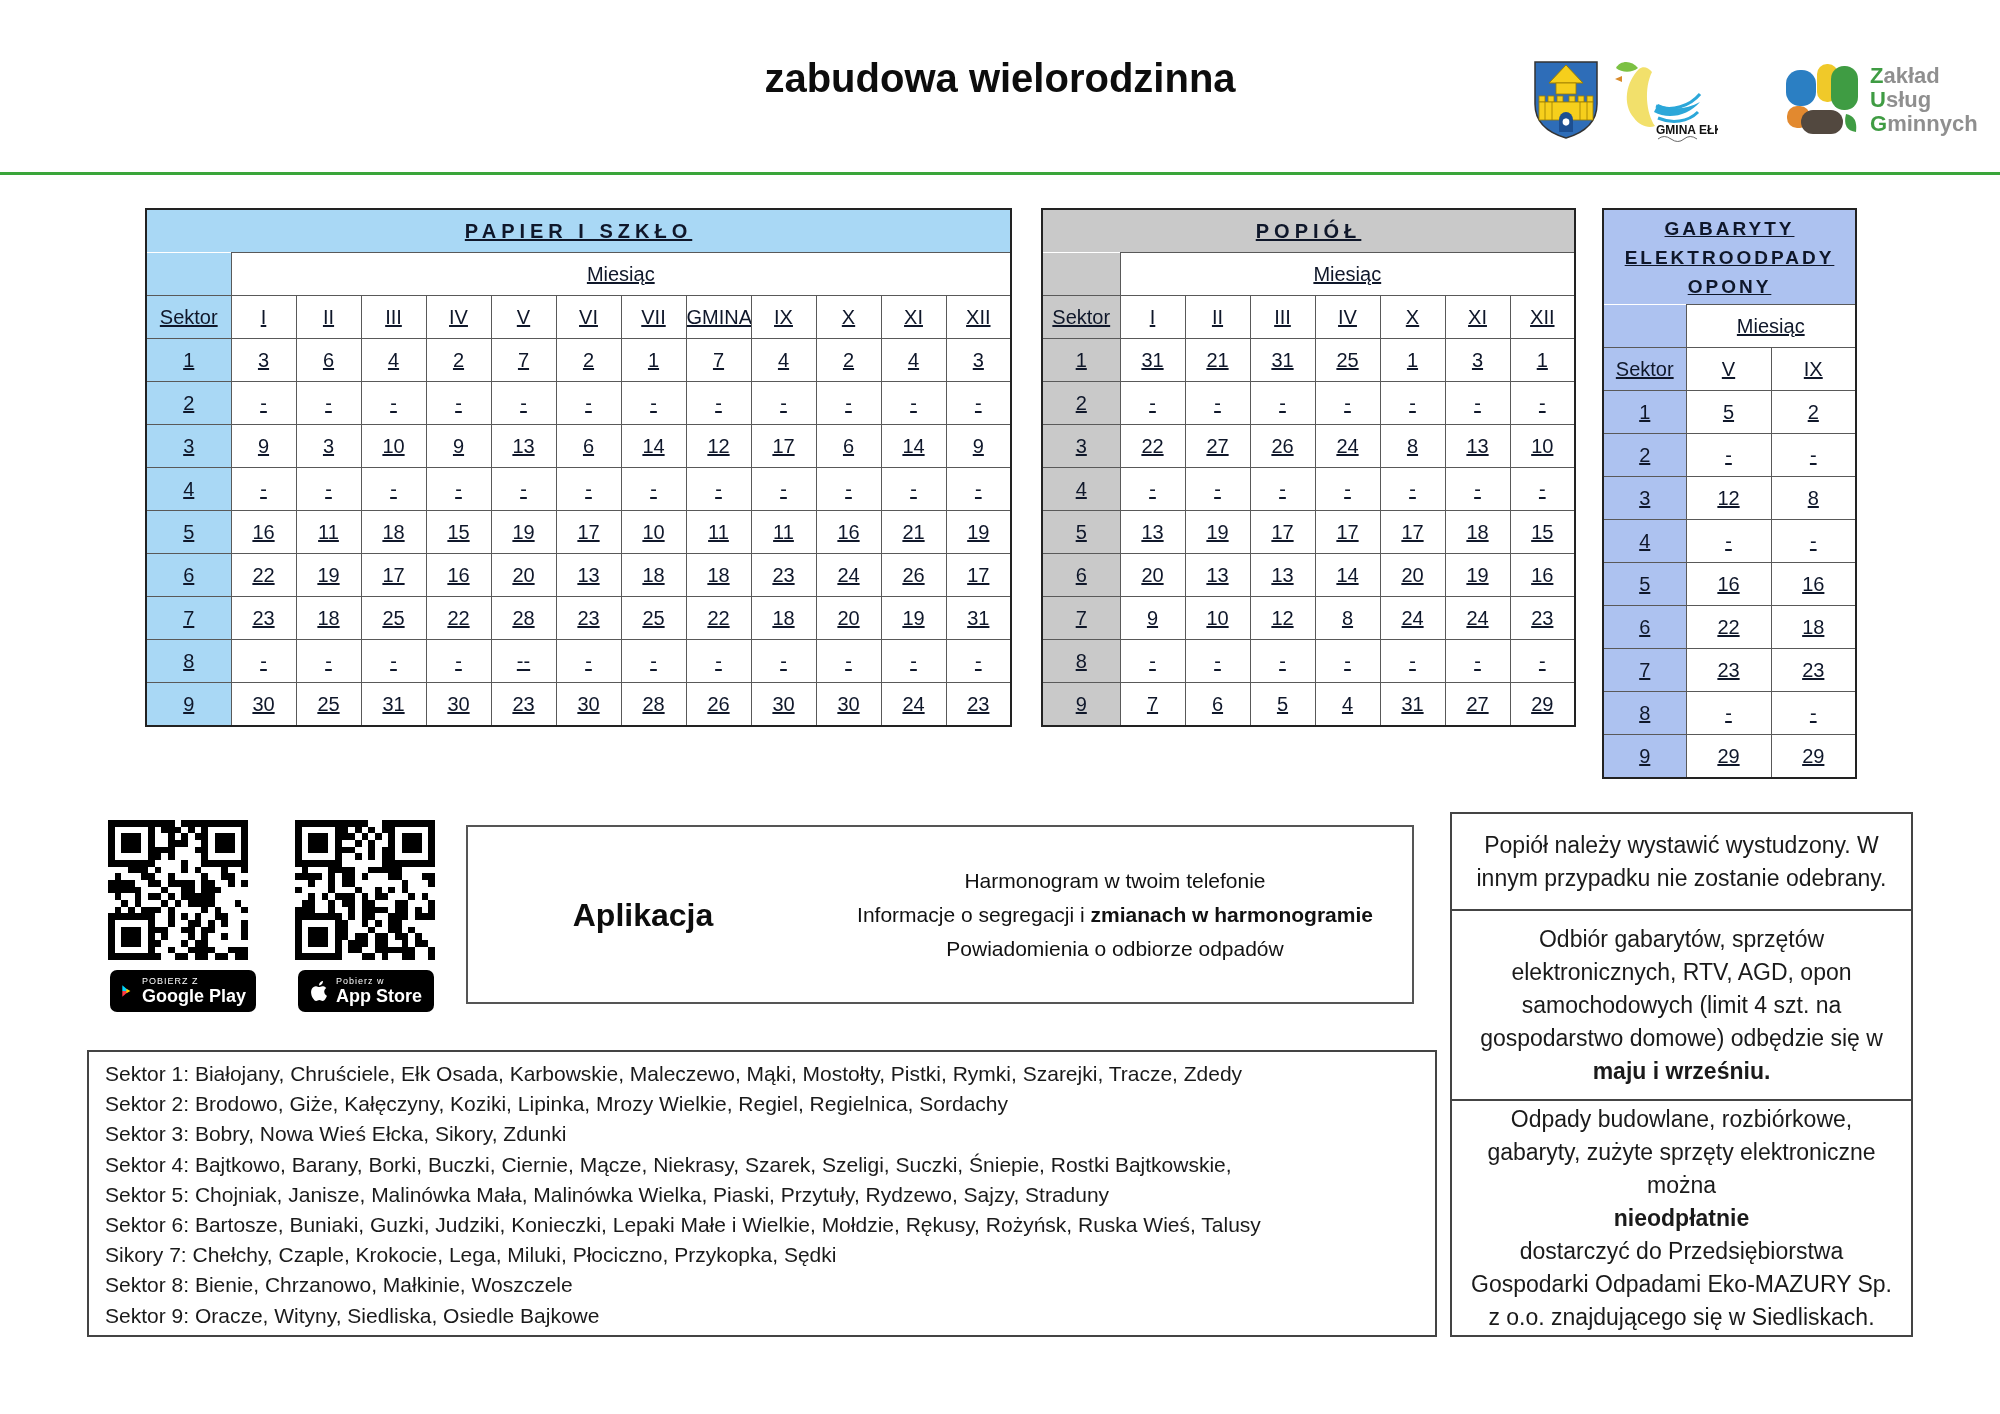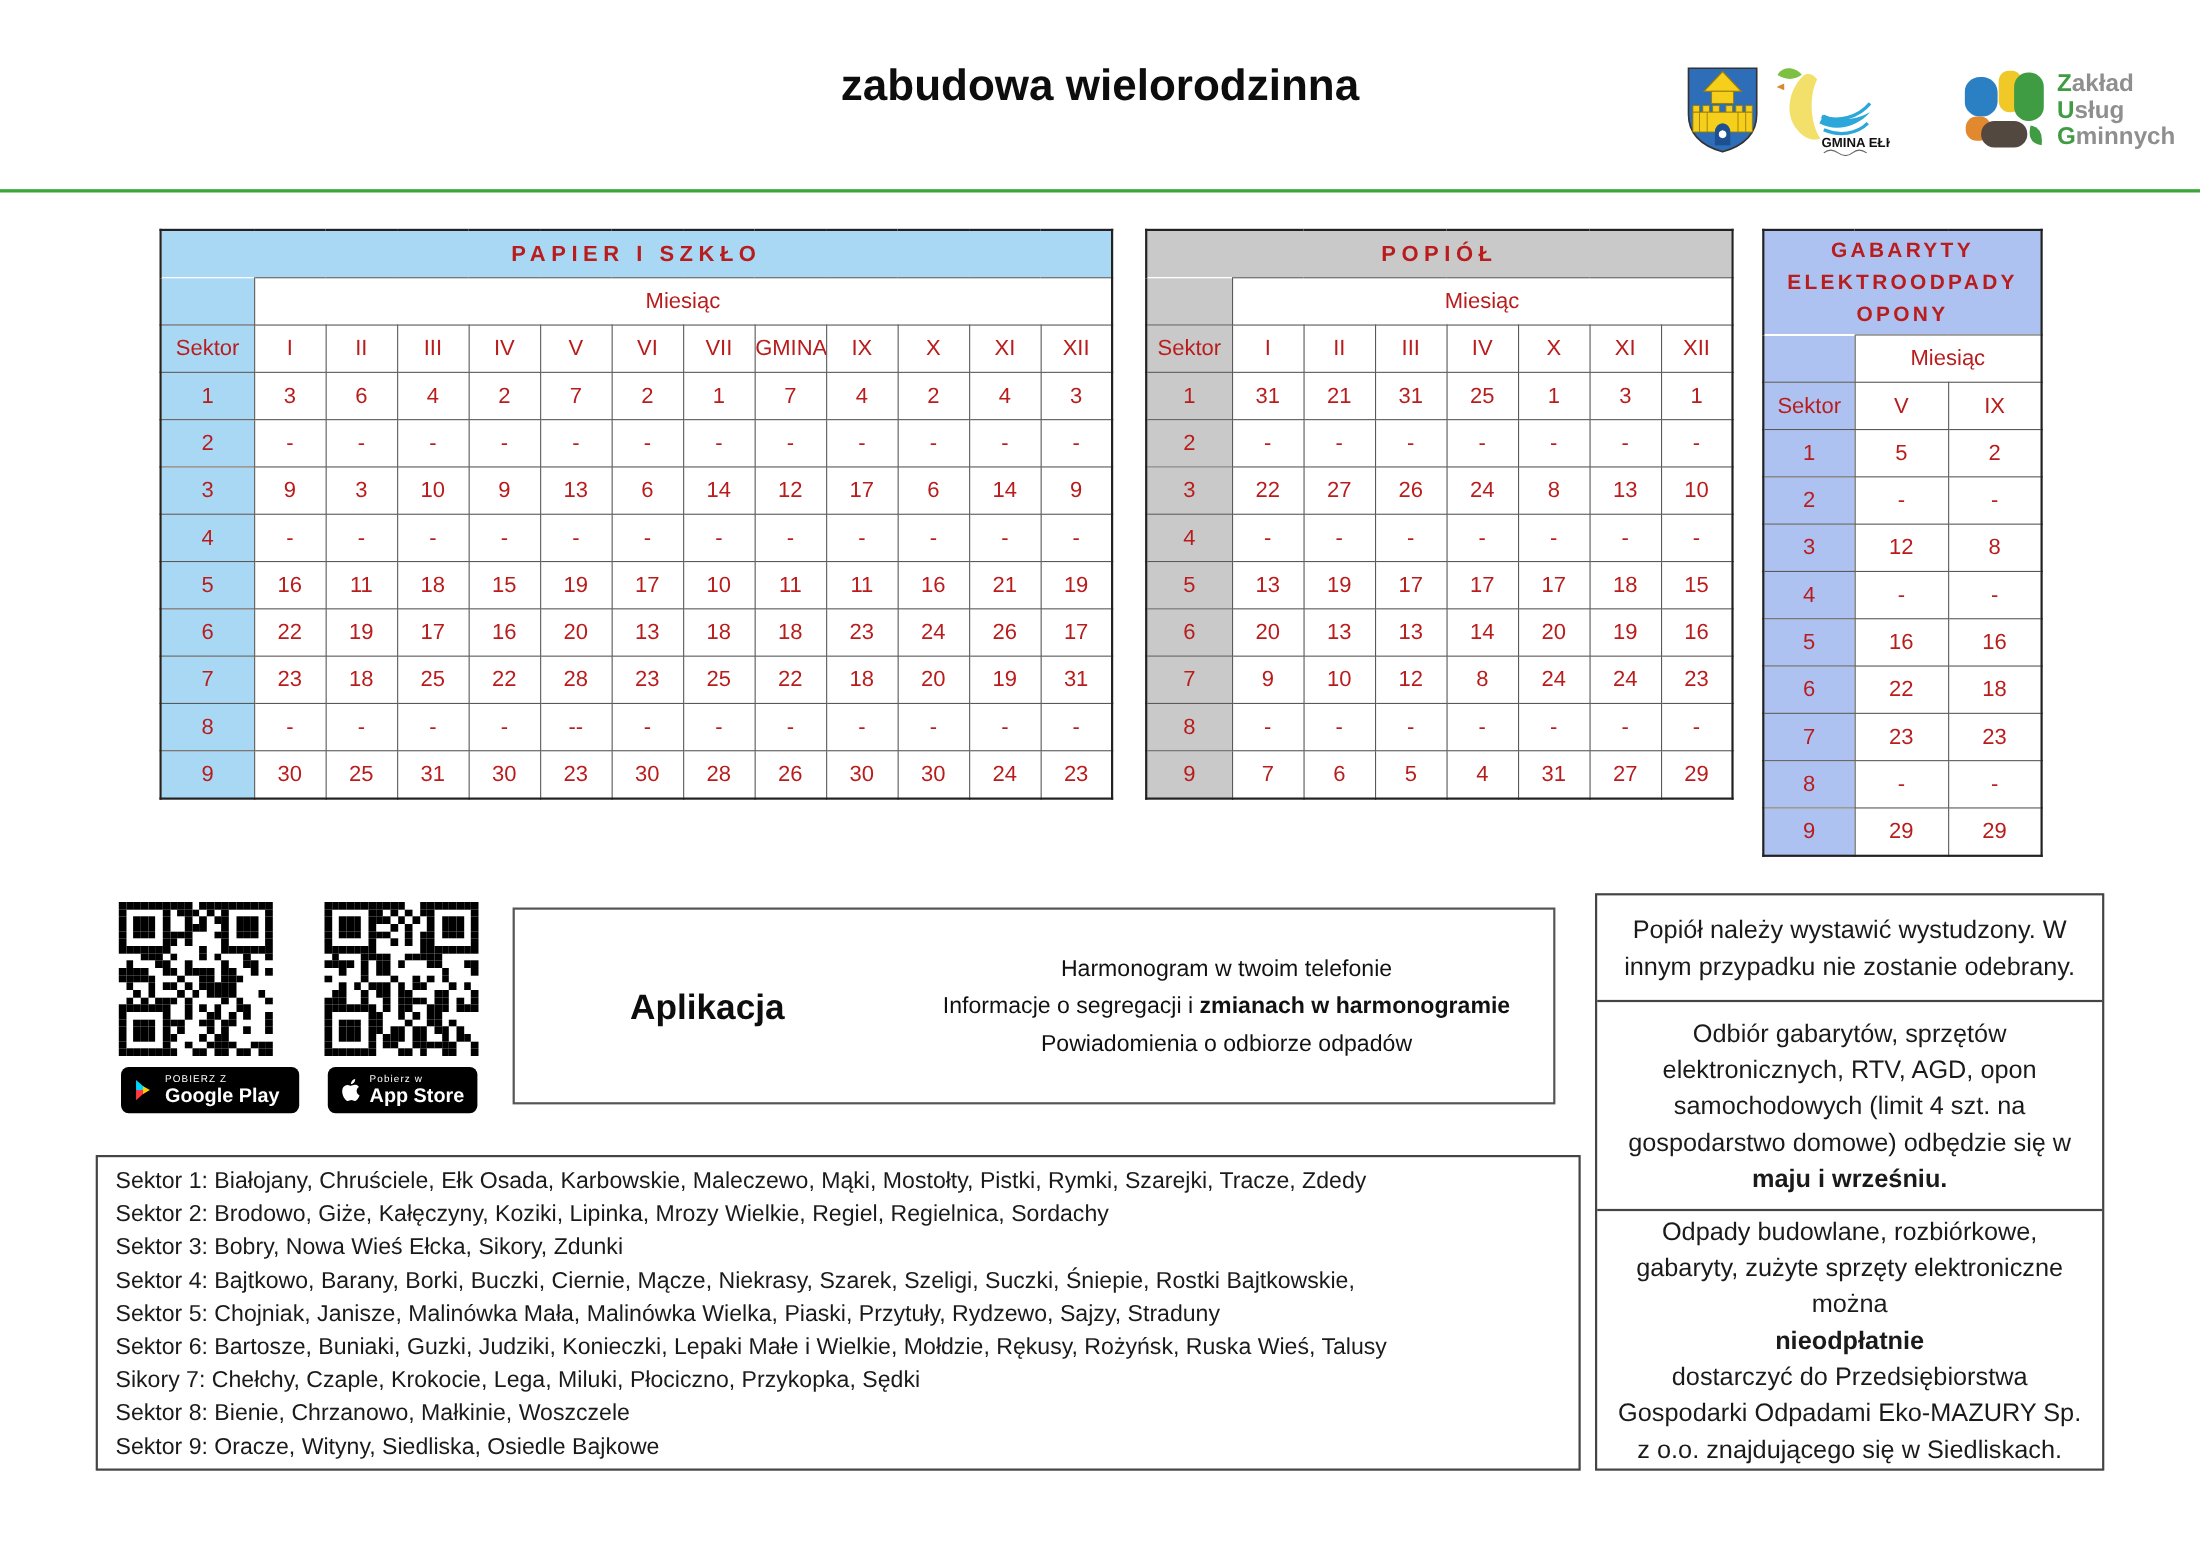--- a/index.html
+++ b/index.html
@@ -13,21 +13,21 @@
 
   .herb{position:absolute;left:1533px;top:60px;}
   .gmina-logo{position:absolute;left:1608px;top:58px;width:110px;height:84px;}
   .zug{position:absolute;left:1786px;top:64px;display:flex;align-items:flex-start;}
   .zug-text{margin-left:10px;font-weight:bold;font-size:22px;line-height:24px;color:#8f8f8f;}
   .zug-text .zg{color:#3f9c43;}
 
   
   .tblwrap{position:absolute;}
   .sched{border-collapse:collapse;table-layout:fixed;width:100%;background:#fff;
-         font-size:20px;color:#b91c1c;}
+         font-size:20px;color:#0f172a;text-decoration:underline;}
   .sched td{border:1px solid #595959;text-align:center;vertical-align:middle;
             padding:0;height:42px;overflow:hidden;}
   .sched{border:2px solid #222;}
   .sched .t-title{font-weight:bold;letter-spacing:5px;border-bottom:none;font-size:20px;}
   .sched .t-corner{border-top:none;}
   .sched .t-mies{background:#fff;}
   .gabaryty .sched .t-title{height:94px;line-height:29px;letter-spacing:3px;font-size:19px;}
   .papier  col.c0{width:85px;}  .papier  col.cm{width:65px;}
   .popiol  col.c0{width:78px;}  .popiol  col.cm{width:65px;}
   .gabaryty col.c0{width:83px;} .gabaryty col.cm{width:85px;}
@@ -964,21 +964,21 @@
       <i style="left:23.80952380952381%;top:95.23809523809524%;width:4.761904761904762%;height:4.761904761904762%"></i>
       <i style="left:28.57142857142857%;top:95.23809523809524%;width:4.761904761904762%;height:4.761904761904762%"></i>
       <i style="left:47.61904761904762%;top:95.23809523809524%;width:4.761904761904762%;height:4.761904761904762%"></i>
       <i style="left:52.38095238095238%;top:95.23809523809524%;width:4.761904761904762%;height:4.761904761904762%"></i>
       <i style="left:61.904761904761905%;top:95.23809523809524%;width:4.761904761904762%;height:4.761904761904762%"></i>
       <i style="left:76.19047619047619%;top:95.23809523809524%;width:4.761904761904762%;height:4.761904761904762%"></i>
       <i style="left:80.95238095238095%;top:95.23809523809524%;width:4.761904761904762%;height:4.761904761904762%"></i>
       <i style="left:95.23809523809524%;top:95.23809523809524%;width:4.761904761904762%;height:4.761904761904762%"></i>
     </div>
 
-  <div class="badge" style="left:110px;top:970px;width:162px;">
+  <div class="badge" style="left:110px;top:970px;width:146px;">
     <svg width="22" height="24" viewBox="0 0 24 24">
       <polygon points="4,2 15.5,12 4,12" fill="#00d6fb"></polygon>
       <polygon points="4,12 15.5,12 4,22" fill="#ff3a44"></polygon>
       <polygon points="11,8.2 17.8,12 11,15.8" fill="#ffce00"></polygon>
     </svg>
     <span class="btxt">
       <span class="b-top">POBIERZ Z</span>
       <span class="b-bot">Google Play</span>
     </span>
   </div>

